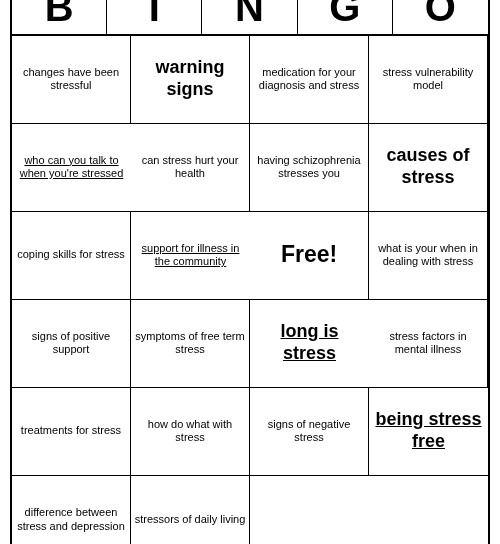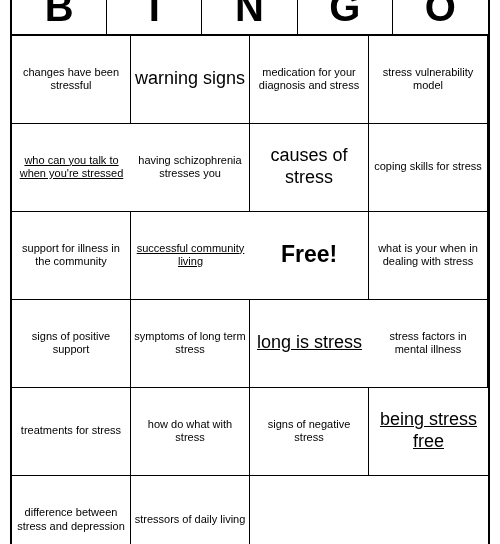--- a/index.html
+++ b/index.html
@@ -66,21 +66,21 @@
       border-right: none;
       text-decoration: underline;
     }
 
     .bingo-cell:nth-child(n+21) {
       border-bottom: none;
     }
 
     .bingo-cell.large-text {
       font-size: 18px;
-      font-weight: normal;
+      font-weight: bold;
     }
 
     .bingo-cell.free {
       font-size: 23px;
       font-weight: bold;
     }
   </style>
 </head>
 <body>
 
@@ -91,29 +91,29 @@
       <div class="bingo-header-cell">N</div>
       <div class="bingo-header-cell">G</div>
       <div class="bingo-header-cell">O</div>
     </div>
   <div class="bingo-grid">
   <div class="bingo-cell">changes have been stressful</div>
       <div class="bingo-cell large-text">warning signs</div>
       <div class="bingo-cell">medication for your diagnosis and stress</div>
       <div class="bingo-cell">stress vulnerability model</div>
       <div class="bingo-cell">who can you talk to when you're stressed</div>
+      <div class="bingo-cell">can stress hurt your health</div>
       <div class="bingo-cell">having schizophrenia stresses you</div>
       <div class="bingo-cell large-text">causes of stress</div>
       <div class="bingo-cell">coping skills for stress</div>
       <div class="bingo-cell">support for illness in the community</div>
-      <div class="bingo-cell">successful community living</div>
       <div class="bingo-cell free">Free!</div>
       <div class="bingo-cell">what is your when in dealing with stress</div>
       <div class="bingo-cell">signs of positive support</div>
-      <div class="bingo-cell">symptoms of long term stress</div>
+      <div class="bingo-cell">symptoms of free term stress</div>
       <div class="bingo-cell large-text">long is stress</div>
       <div class="bingo-cell">stress factors in mental illness</div>
       <div class="bingo-cell">treatments for stress</div>
       <div class="bingo-cell">how do what with stress</div>
       <div class="bingo-cell">signs of negative stress</div>
       <div class="bingo-cell large-text">being stress free</div>
       <div class="bingo-cell">difference between stress and depression</div>
       <div class="bingo-cell">stressors of daily living</div>
     </div>
 </div>

